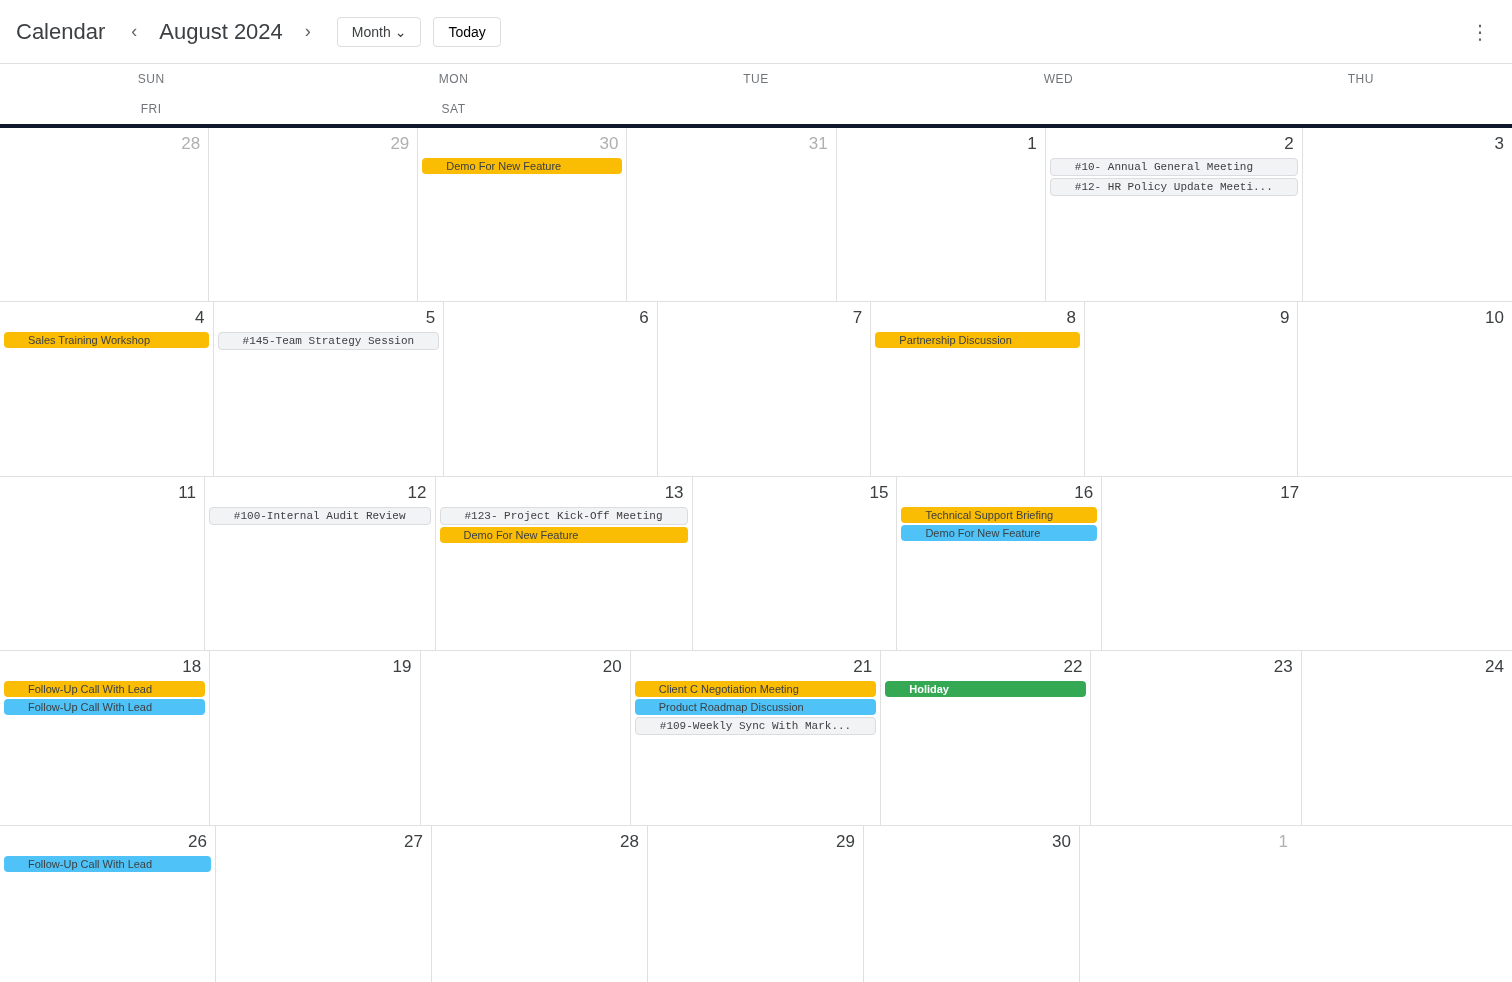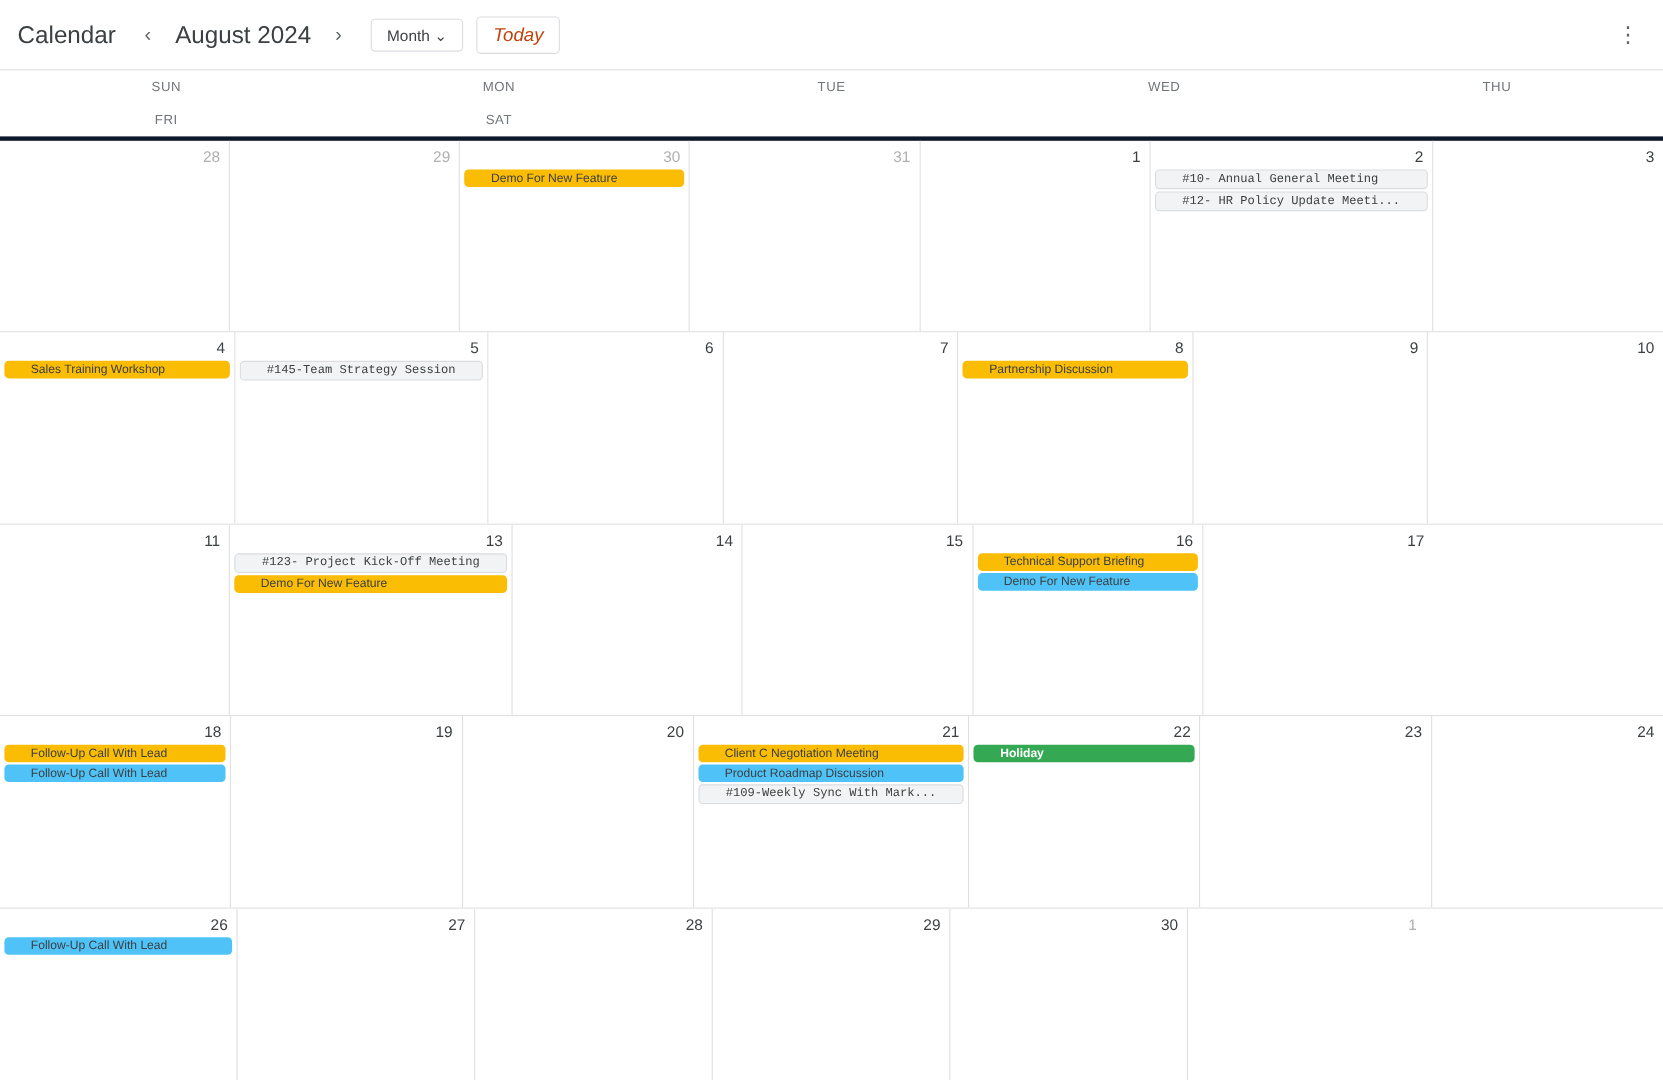--- a/index.html
+++ b/index.html
@@ -51,23 +51,22 @@
       display: flex;
       align-items: center;
       gap: 4px;
     }
     .today-btn {
       border: 1px solid #dadce0;
       background: #fff;
       border-radius: 4px;
       padding: 6px 14px;
       cursor: pointer;
-      font-size: 17px;
-      color: #c2410c;
-      font-style: italic;
+      font-size: 14px;
+      color: #000000;
     }
     .more-menu {
       margin-left: auto;
       background: none;
       border: none;
       cursor: pointer;
       font-size: 20px;
       color: #5f6368;
       padding: 6px;
       border-radius: 50%;
@@ -102,21 +101,21 @@
     .calendar-cell {
       border-right: 1px solid #e0e0e0;
       padding: 4px;
       min-height: 120px;
       vertical-align: top;
       position: relative;
     }
     .calendar-cell:last-child { border-right: none; }
 
     .day-number {
-      font-size: 14px;
+      font-size: 17px;
       color: #3c4043;
       text-align: right;
       padding: 2px 4px 4px 0;
       font-weight: 400;
     }
     .day-number.other-month { color: #b0b0b0; }
 
     .event {
       border-radius: 4px;
       padding: 2px 24px;
@@ -211,26 +210,27 @@
       </div>
       <div class="calendar-cell">
         <div class="day-number">10</div>
       </div>
     </div>
     <div class="calendar-week">
       <div class="calendar-cell">
         <div class="day-number">11</div>
       </div>
       <div class="calendar-cell">
+        <div class="day-number">12</div>
+        <div class="event event-gray">#100-Internal Audit Review</div>
+      </div>
+      <div class="calendar-cell">
         <div class="day-number">13</div>
         <div class="event event-gray">#123- Project Kick-Off Meeting</div>
         <div class="event event-yellow">Demo For New Feature</div>
-      </div>
-      <div class="calendar-cell">
-        <div class="day-number">14</div>
       </div>
       <div class="calendar-cell">
         <div class="day-number">15</div>
       </div>
       <div class="calendar-cell">
         <div class="day-number">16</div>
         <div class="event event-yellow">Technical Support Briefing</div>
         <div class="event event-blue">Demo For New Feature</div>
       </div>
       <div class="calendar-cell">

